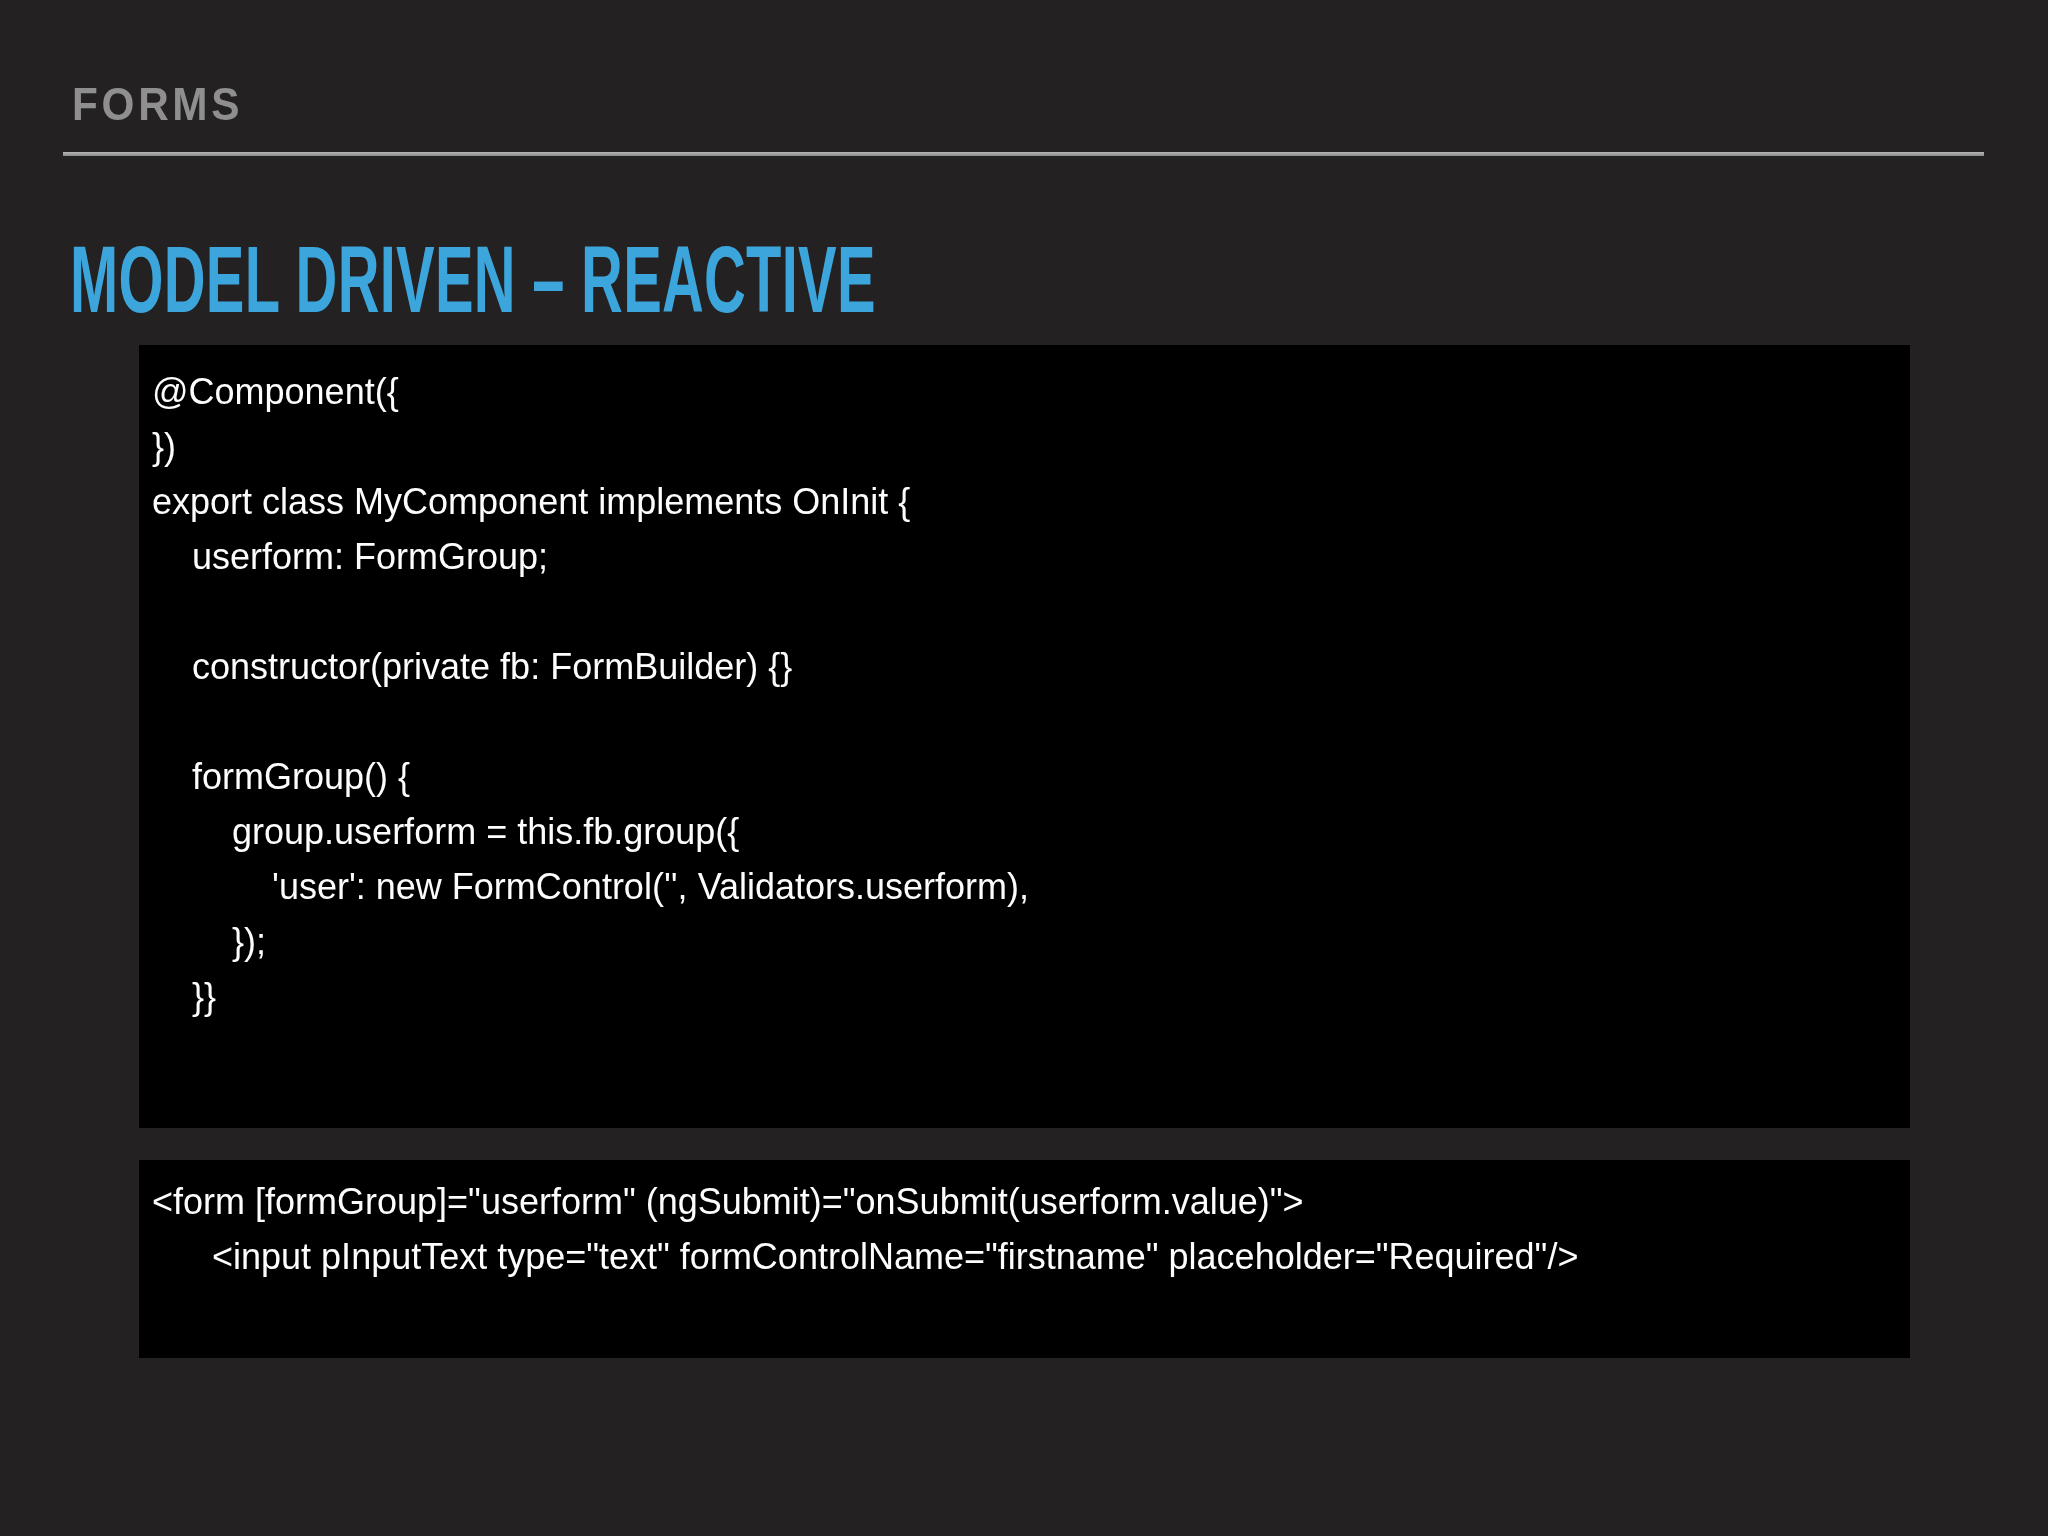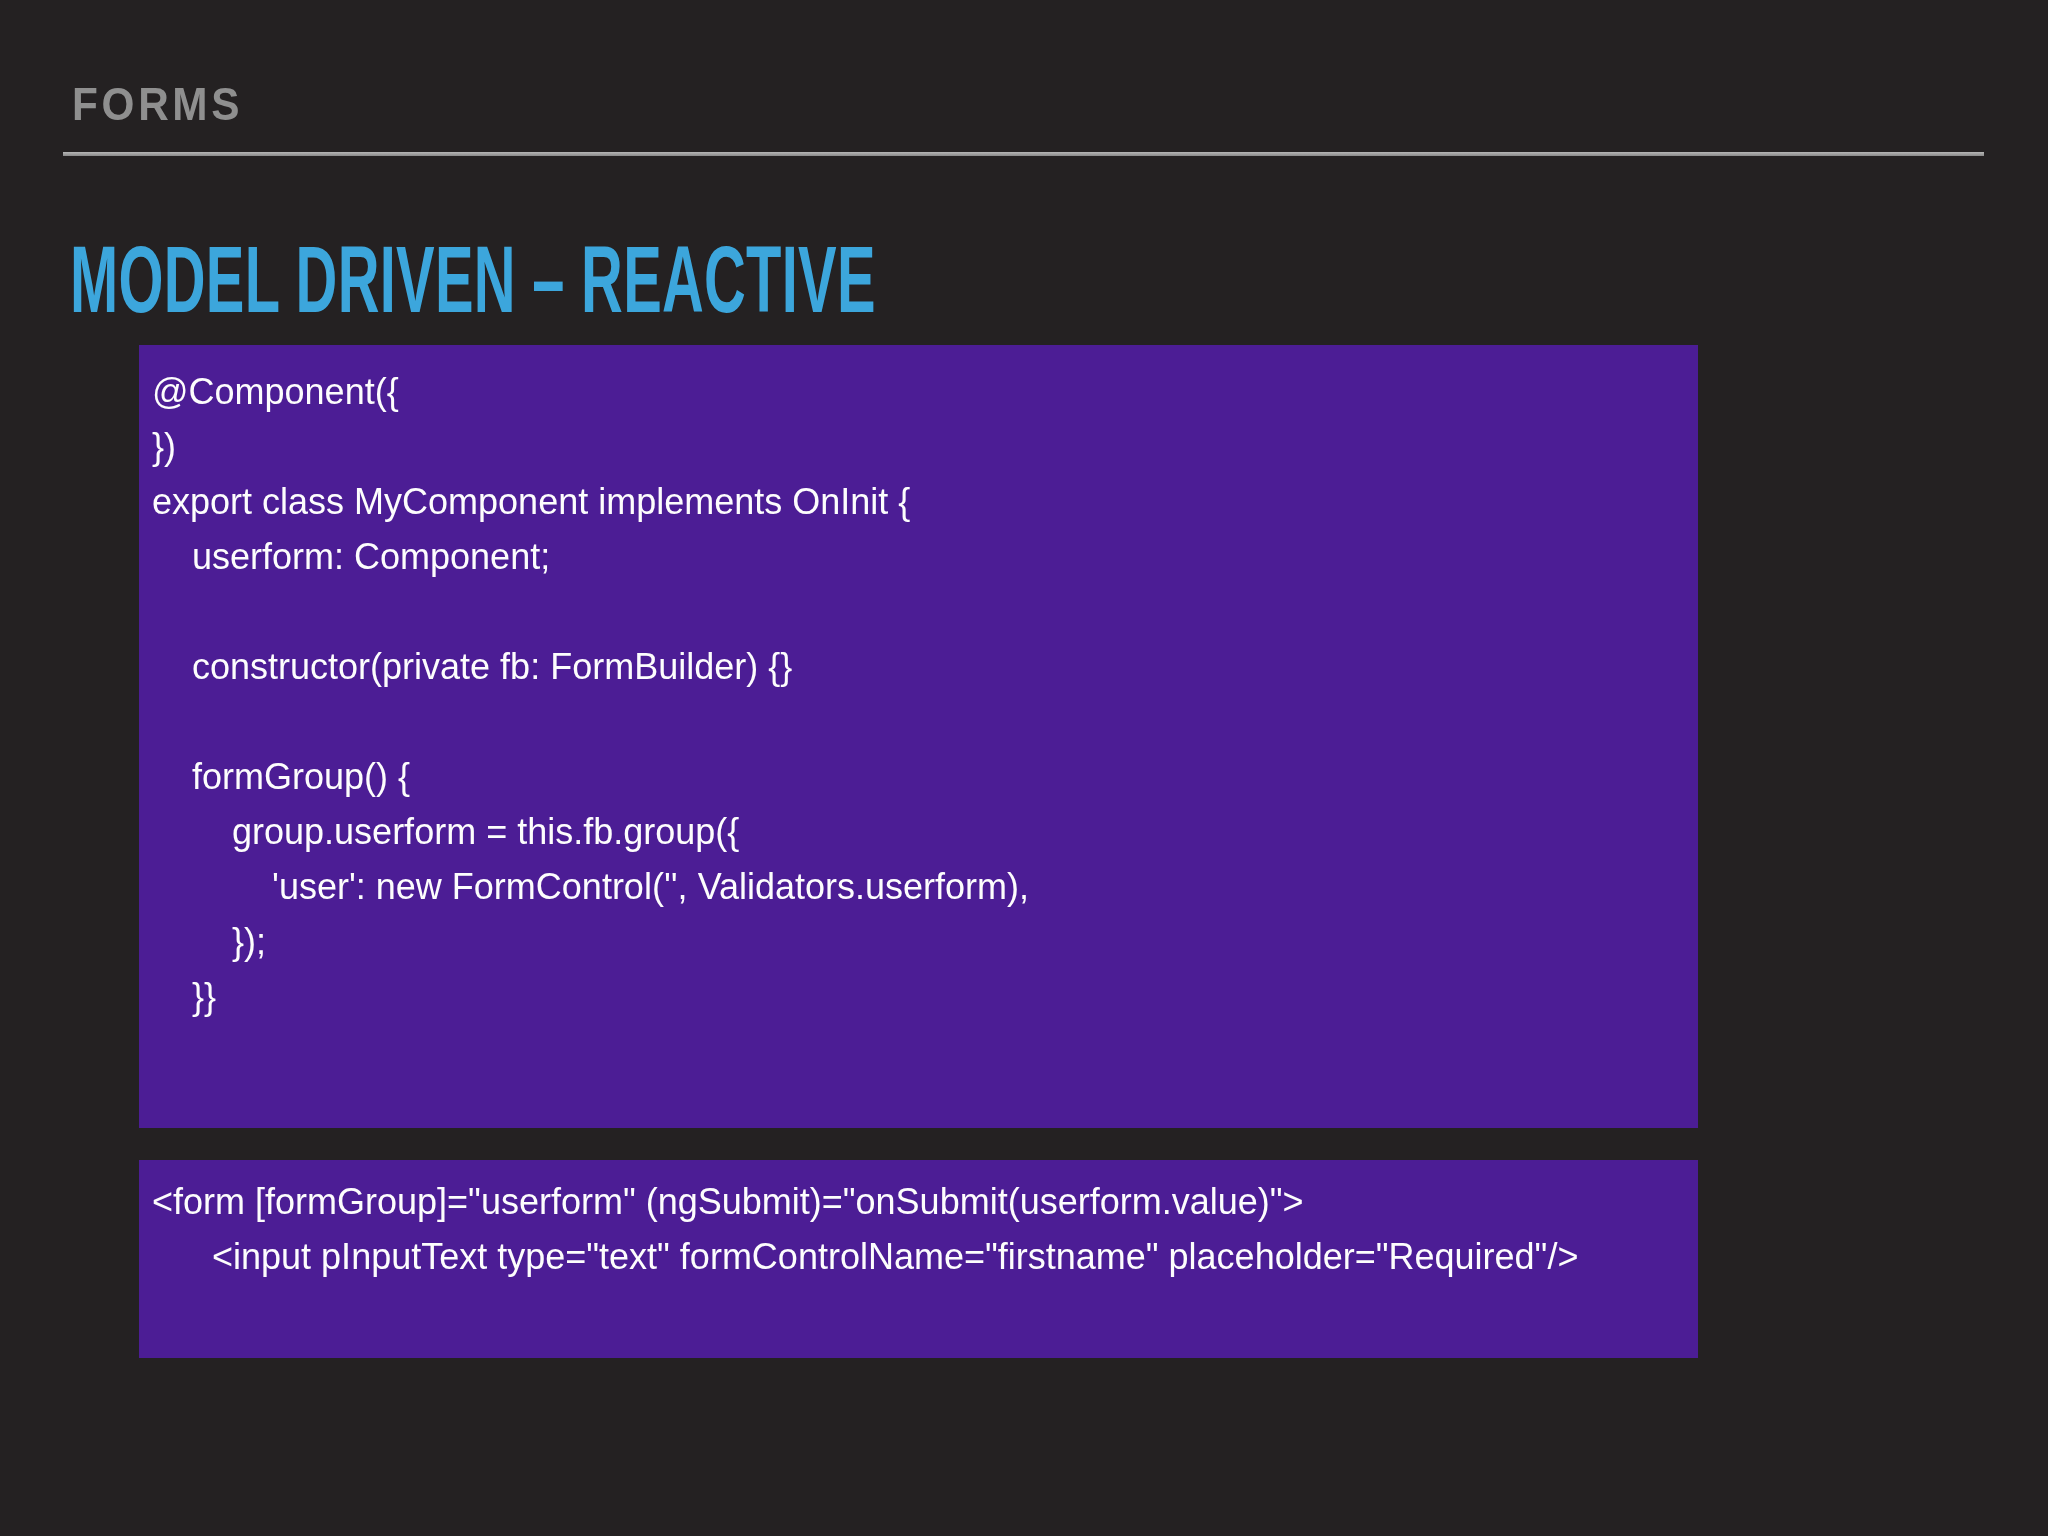--- a/index.html
+++ b/index.html
@@ -45,22 +45,22 @@
     font-weight: 700;
     color: #3CA6DC;
     transform: scaleX(0.615);
     transform-origin: left top;
     white-space: nowrap;
     letter-spacing: 0.5px;
   }
   .code-block {
     position: absolute;
     left: 139px;
-    width: 1559px;
-    background: #4c1d95;
+    width: 1771px;
+    background: #000000;
     color: #FDFDFD;
     font-size: 36px;
     line-height: 55px;
     padding: 19px 20px 0 13px;
     box-sizing: border-box;
   }
   #block-component {
     top: 345px;
     height: 783px;
   }
@@ -81,21 +81,21 @@
   <div class="kicker">FORMS</div>
 
   <div class="header-rule"></div>
 
   <div class="title">MODEL DRIVEN – REACTIVE</div>
 
   <div class="code-block" id="block-component">
       <div class="code-line">@Component({</div>
       <div class="code-line">})</div>
       <div class="code-line">export class MyComponent implements OnInit {</div>
-      <div class="code-line">    userform: Component;</div>
+      <div class="code-line">    userform: FormGroup;</div>
       <div class="code-line">&nbsp;</div>
       <div class="code-line">    constructor(private fb: FormBuilder) {}</div>
       <div class="code-line">&nbsp;</div>
       <div class="code-line">    formGroup() {</div>
       <div class="code-line">        group.userform = this.fb.group({</div>
       <div class="code-line">            'user': new FormControl('', Validators.userform),</div>
       <div class="code-line">        });</div>
       <div class="code-line">    }}</div>
     </div>
 

